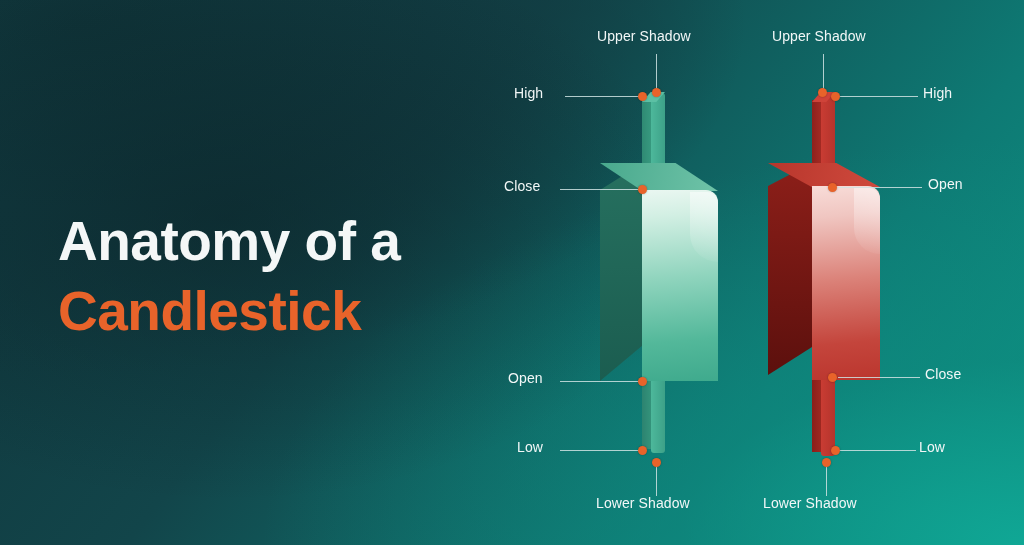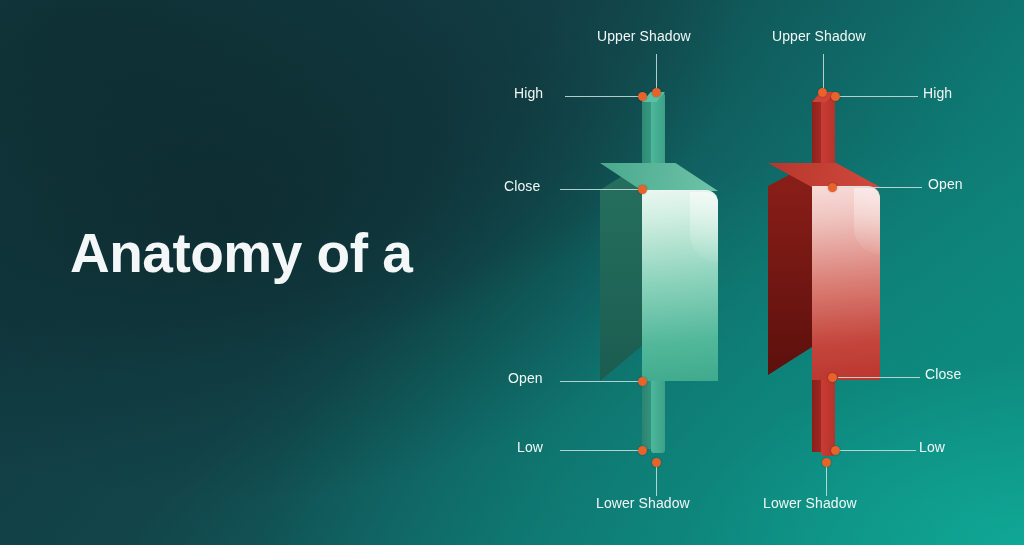--- a/index.html
+++ b/index.html
@@ -14,21 +14,21 @@
   }
   #stage:after{
     content:"";position:absolute;inset:0;pointer-events:none;
     background:radial-gradient(70% 80% at 22% 40%, rgba(8,26,30,.42) 0%, rgba(8,26,30,0) 65%);
   }
 
   
   .title{position:absolute;left:58px;top:206px;z-index:6;}
   .title .l1,.title .l2{
     font-size:55px;font-weight:700;letter-spacing:-.5px;line-height:1.28;
-    margin:12px;white-space:nowrap;
+    margin:0;white-space:nowrap;
   }
   .title .l1{color:#f4f7f7;}
   .title .l2{color:#e8632a;}
 
   
   .candle{position:absolute;z-index:4;}
 
   .wick-front,.wick-side,.wick-top,
   .body-front,.body-side,.body-top{position:absolute;}
 
@@ -41,20 +41,21 @@
        letter-spacing:.1px;}
   .lbl.r{text-align:right;}
 </style>
 </head>
 <body>
 
 <div id="stage">
 
   <div class="title">
     <div class="l1">Anatomy of a</div>
+    <div class="l2">Candlestick</div>
   </div>
 
   <div class="candle">
 
     <div class="wick-side" style="left:642px;top:100px;width:9px;height:90px;
                 background:linear-gradient(90deg,#2f8a73,#37997f);"></div>
     <div class="wick-front" style="left:651px;top:93px;width:14px;height:97px;
                 background:linear-gradient(90deg,#4db89b,#3da188);
                 border-radius:3px 3px 0 0;"></div>
     <div class="wick-top" style="left:642px;top:92px;width:23px;height:10px;

